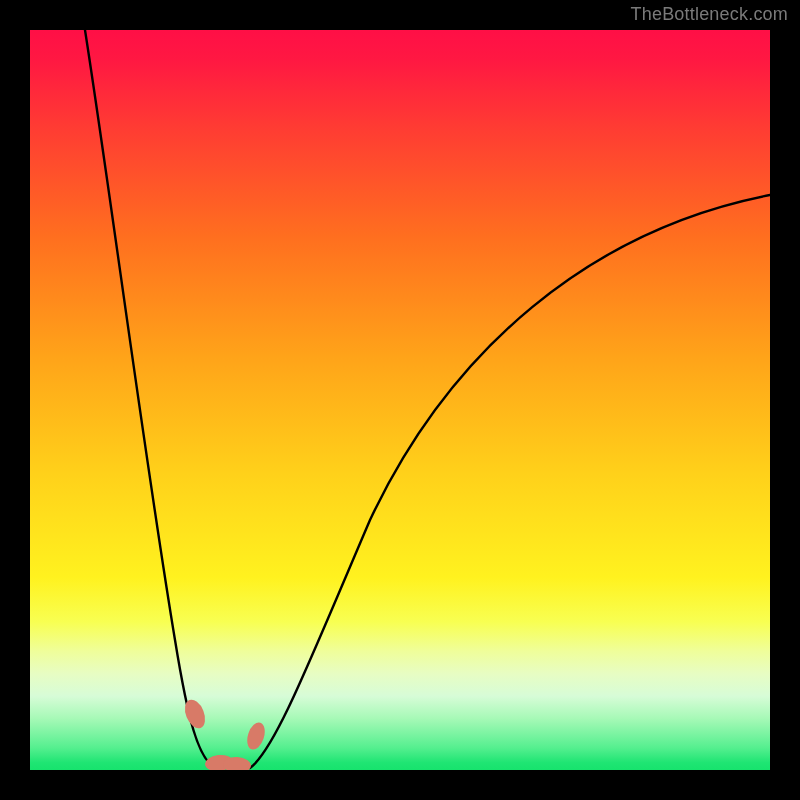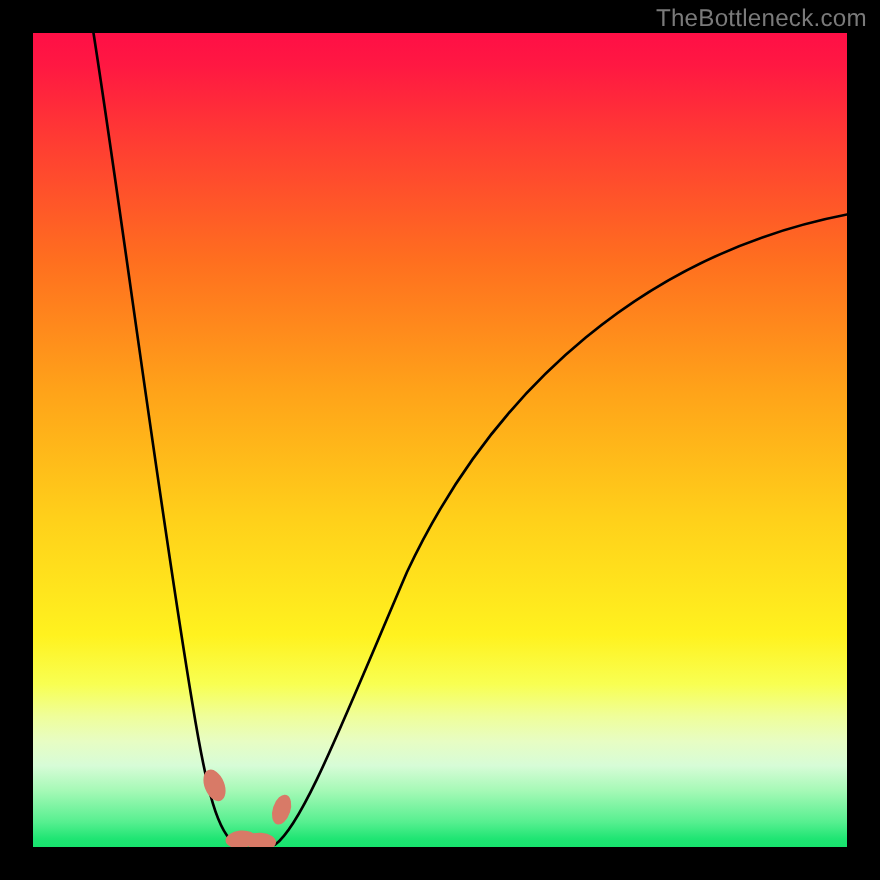--- a/index.html
+++ b/index.html
@@ -15,21 +15,21 @@
     position: relative;
     width: 800px;
     height: 800px;
     background: #000;
   }
   .watermark {
     position: absolute;
     top: 4px;
     right: 12px;
     color: #7a7a7a;
-    font-size: 22px;
+    font-size: 18px;
     font-weight: 400;
     letter-spacing: 0.2px;
     z-index: 10;
     user-select: none;
   }
   .plot-area {
     position: absolute;
     left: 30px;
     top: 30px;
     width: 740px;

